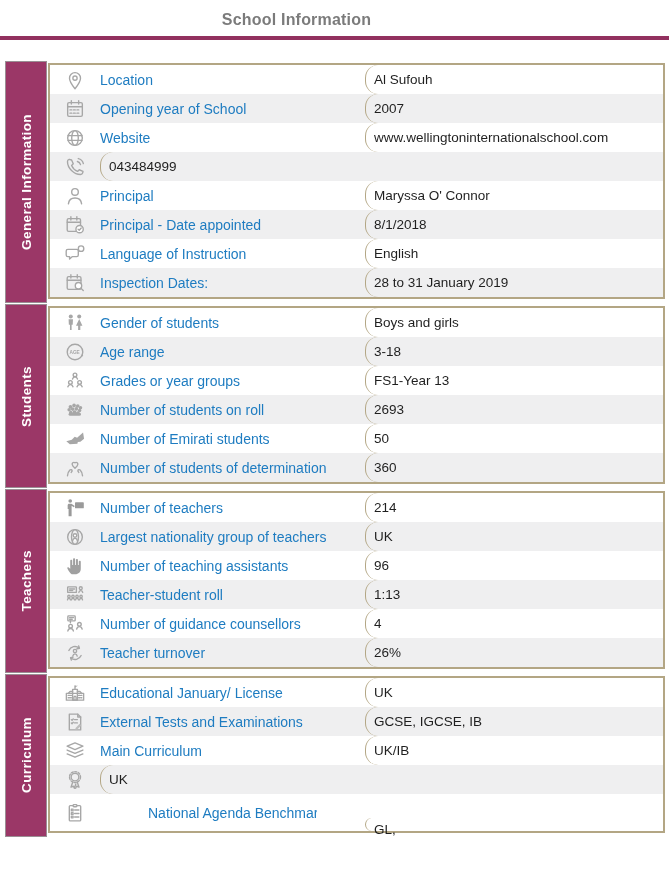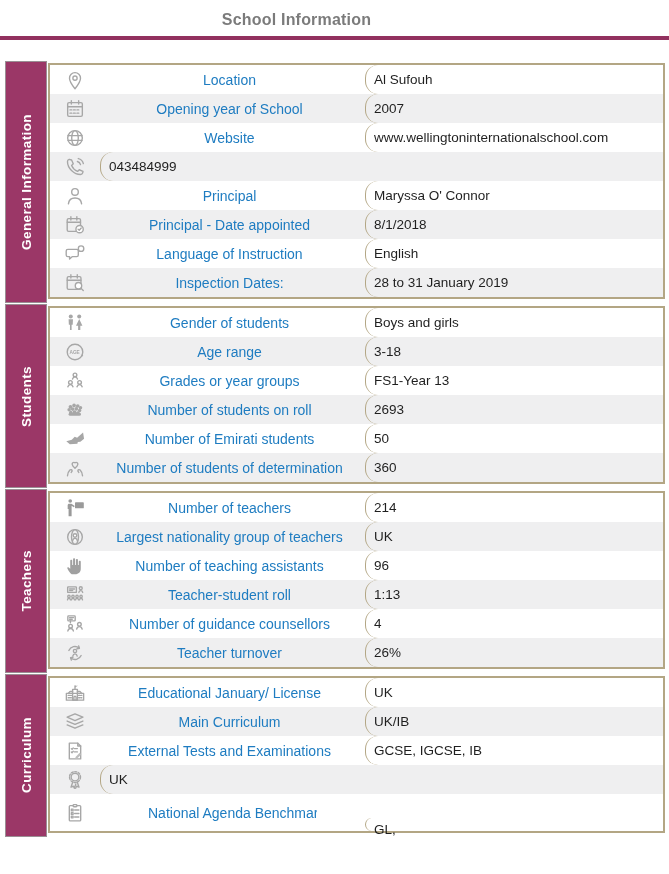--- a/index.html
+++ b/index.html
@@ -20,21 +20,21 @@
   .tab{
     position:absolute;left:5px;top:-2px;bottom:-4px;width:42px;
     background:#9B3767;border:1px solid #9a8f94;box-sizing:border-box;
     display:flex;align-items:center;justify-content:center;
   }
   .tab-text{
     writing-mode:vertical-rl;transform:rotate(180deg);
     color:#ffffff;font-weight:bold;font-size:13.5px;letter-spacing:.4px;white-space:nowrap;
   }
   .table{border:2px solid #B3A684;background:#fff;margin-right:4px;}
-  .row{display:flex;align-items:center;height:29px;text-align:center;}
+  .row{display:flex;align-items:center;height:29px;}
   .row:nth-child(even){background:#EFEFF0;}
   .row.tall{height:37px;gap:48px;}
   .icon-cell{flex:0 0 50px;display:flex;align-items:center;justify-content:center;}
   .icon-cell svg{width:22px;height:22px;stroke:#A7A7A7;fill:none;stroke-width:1.5;stroke-linecap:round;stroke-linejoin:round;}
   .label-cell{flex:1 1 auto;color:#1E7CC1;font-size:14px;padding-right:6px;white-space:nowrap;overflow:hidden;}
   .value-cell{
     flex:0 0 289px;box-sizing:content-box;align-self:stretch;
     border-left:1px solid #B3A684;padding-left:8px;
     display:flex;align-items:center;
     color:#1f1f1f;font-size:13.5px;white-space:nowrap;border-radius:13px;
@@ -456,38 +456,38 @@
             <svg viewBox="0 0 24 24">
               <use href="#sym-school"></use>
             </svg>
           </span>
         <span class="label-cell">Educational January/ License</span>
         <span class="value-cell">UK</span>
       </div>
       <div class="row">
         <span class="icon-cell">
             <svg viewBox="0 0 24 24">
+              <use href="#sym-exampaper"></use>
+            </svg>
+          </span>
+        <span class="label-cell">External Tests and Examinations</span>
+        <span class="value-cell">GCSE, IGCSE, IB</span>
+      </div>
+      <div class="row">
+        <span class="icon-cell">
+            <svg viewBox="0 0 24 24">
               <use href="#sym-books"></use>
             </svg>
           </span>
         <span class="label-cell">Main Curriculum</span>
         <span class="value-cell">UK/IB</span>
       </div>
       <div class="row">
         <span class="icon-cell">
             <svg viewBox="0 0 24 24">
-              <use href="#sym-exampaper"></use>
-            </svg>
-          </span>
-        <span class="label-cell">External Tests and Examinations</span>
-        <span class="value-cell">GCSE, IGCSE, IB</span>
-      </div>
-      <div class="row">
-        <span class="icon-cell">
-            <svg viewBox="0 0 24 24">
               <use href="#sym-rosette"></use>
             </svg>
           </span>
         <span class="value-cell">UK</span>
       </div>
       <div class="row tall">
         <span class="icon-cell">
             <svg viewBox="0 0 24 24">
               <use href="#sym-clipboard"></use>
             </svg>

